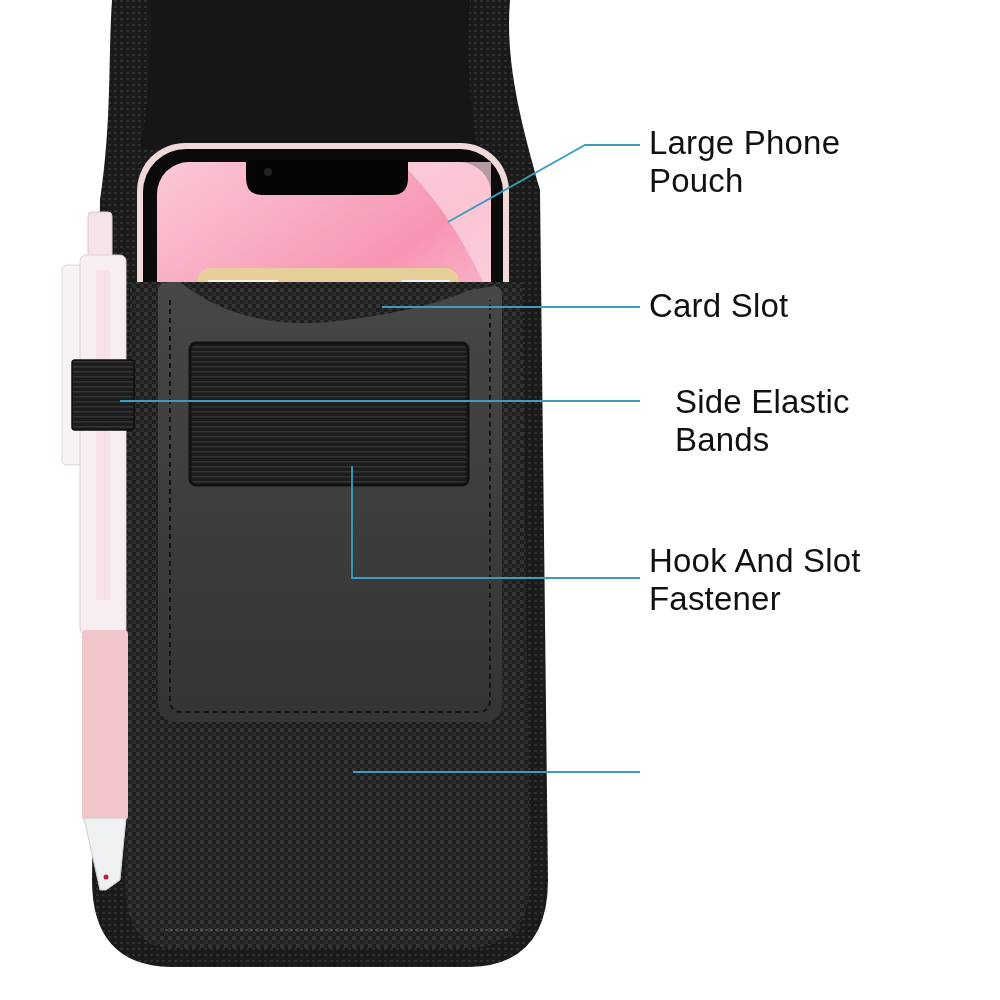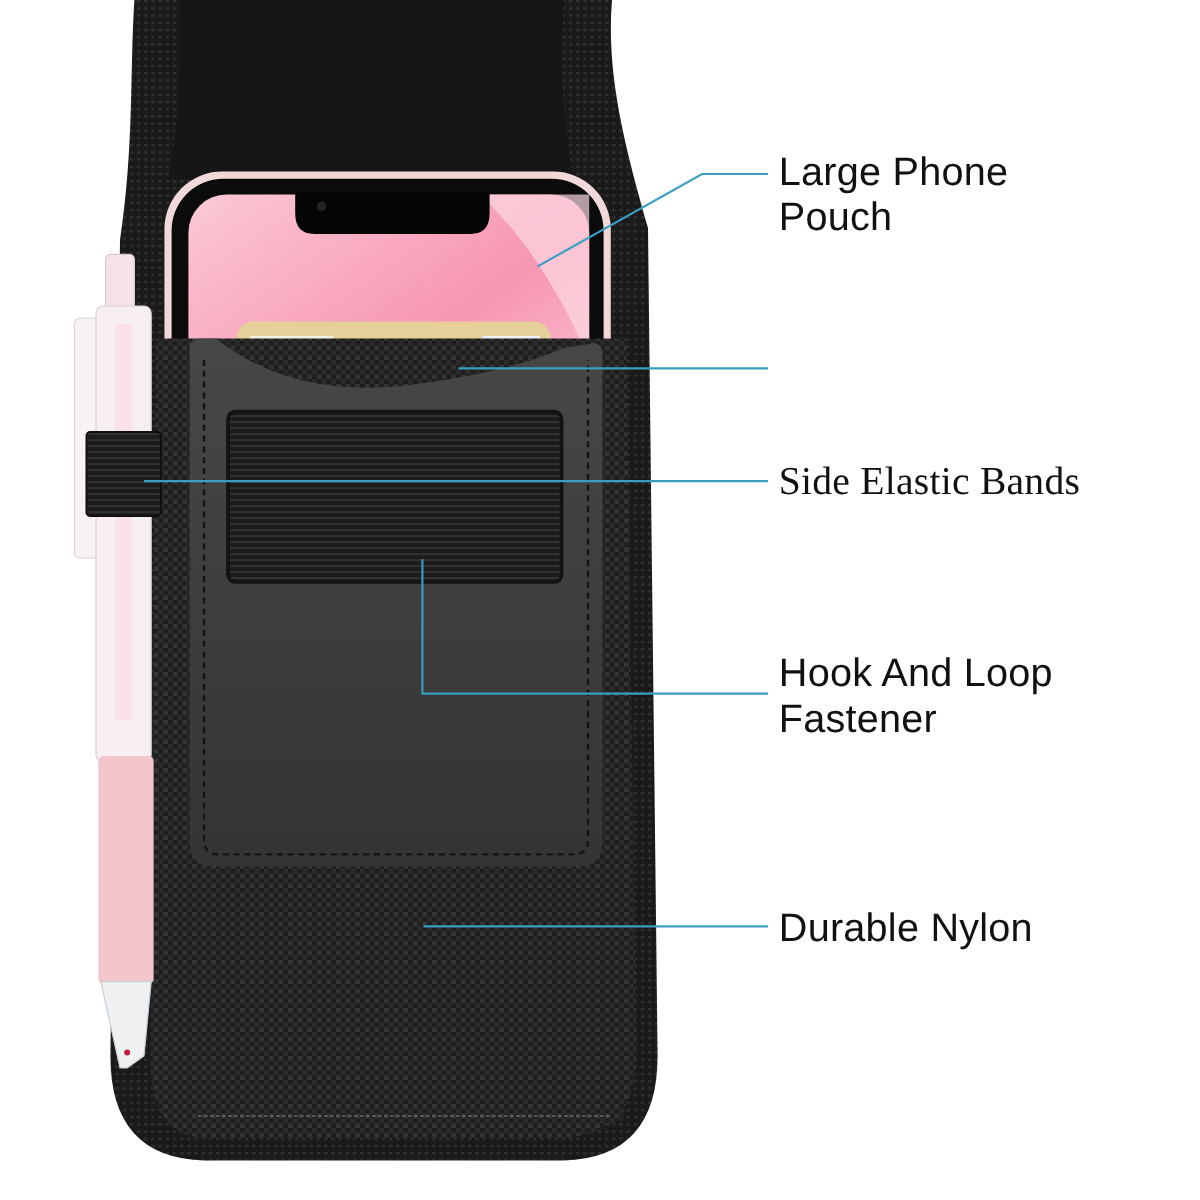--- a/index.html
+++ b/index.html
@@ -101,17 +101,17 @@
     <g stroke="#3a9ec0" stroke-width="1.8" fill="none">
       <polyline points="448,222 585,145 640,145"></polyline>
       <polyline points="382,307 640,307"></polyline>
       <polyline points="120,401 640,401"></polyline>
       <polyline points="352,466 352,578 640,578"></polyline>
       <polyline points="353,772 640,772"></polyline>
     </g>
   </svg>
 
   <div class="label" style="left:649px; top:124px;">Large Phone Pouch</div>
-  <div class="label" style="left:649px; top:383px;font-family:Liberation Serif, serif;">Side Elastic Bands</div>
-  <div class="label" style="left:649px; top:542px;">Hook And Loop
+  <div class="label" style="left:649px; top:287px;">Card Slot</div>
+  <div class="label" style="left:675px; top:383px;">Side Elastic Bands</div>
+  <div class="label" style="left:649px; top:542px;">Hook And Slot
 Fastener</div>
-  <div class="label" style="left:649px; top:754px;">Durable Nylon</div>
 </div>
 
 </body></html>

